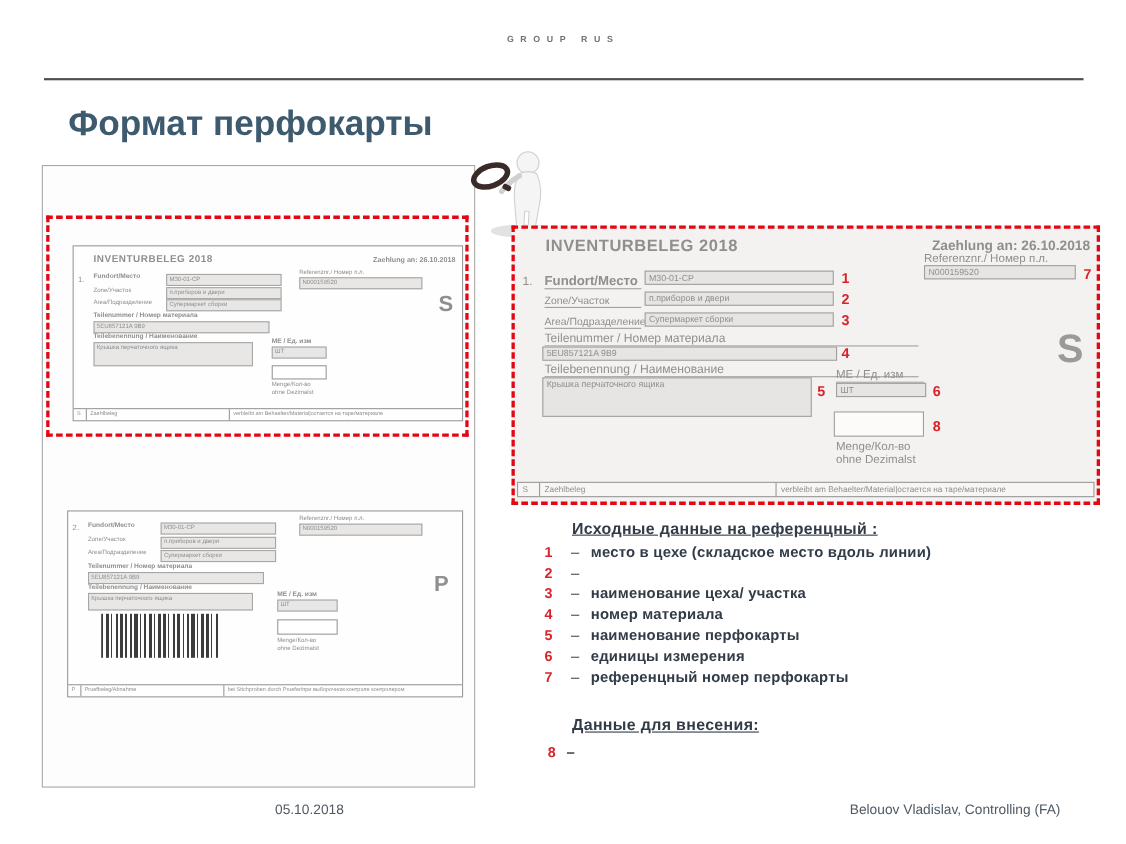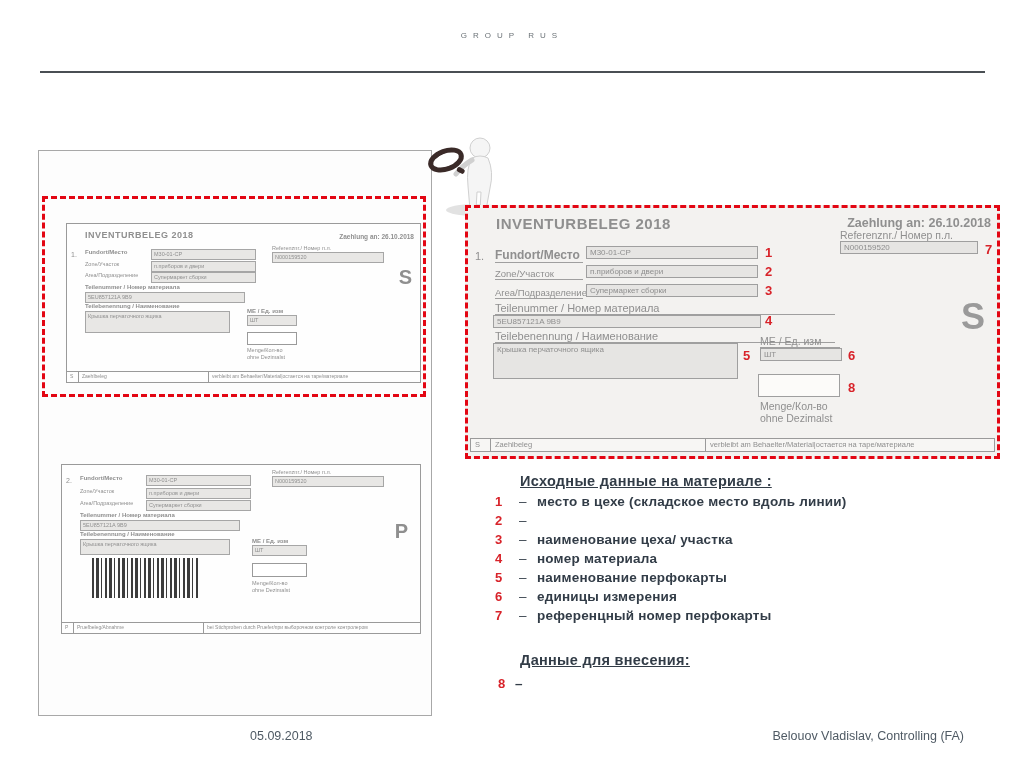--- a/index.html
+++ b/index.html
@@ -3,21 +3,21 @@
 <meta charset="utf-8">
 <style>
   * { margin:0; padding:0; box-sizing:border-box; }
   html,body { background:#fff; }
   body { font-family:"Liberation Sans", sans-serif; }
   .slide { position:relative; width:1024px; height:767px; background:#ffffff; overflow:hidden; }
 
   
   .brand { position:absolute; top:28px; left:0; width:100%; text-align:center; color:#4a5055; }
   .brand-main { font-size:24px; font-weight:bold; letter-spacing:3px; }
-  .brand-sub { font-size:8px; font-weight:normal; letter-spacing:6px; margin-top:3px; color:#6b7277; }
+  .brand-sub { font-size:8px; font-weight:bold; letter-spacing:6px; margin-top:3px; color:#6b7277; }
   .hrule { position:absolute; top:71px; left:40px; width:945px; height:2px; background:#4a4f54; }
 
   
   .title { position:absolute; top:94px; left:62px; font-size:32px; font-weight:bold; color:#3d5a6e; }
 
   
   .left-panel { position:absolute; left:38px; top:150px; width:394px; height:566px;
                 border:1px solid #a8a8a8; background:#fdfdfd; }
   .dash-left { position:absolute; left:3px; top:45px; width:384px; height:201px;
                border:3px dashed #e30613; }
@@ -83,20 +83,21 @@
 </head>
 <body>
 
 <div class="slide">
 
   <div class="brand">
     <div class="brand-sub">GROUP RUS</div>
   </div>
   <div class="hrule"></div>
 
+  <div class="title">Формат перфокарты</div>
 
   <div class="left-panel">
     <div class="dash-left"></div>
 
     <div class="card card1">
       <div class="sc-head">INVENTURBELEG 2018</div>
       <div class="sc-zaehlung">Zaehlung an: 26.10.2018</div>
       <div class="sc-index" style="top:27px;">1.</div>
 
       <div class="sc-row" style="left:18px; top:25px;">
@@ -231,21 +232,21 @@
 
     <div class="bc bc-bigletter">S</div>
 
     <div class="bc-strip">
       <div class="c1">S</div>
       <div class="c2">Zaehlbeleg</div>
       <div class="c3">verbleibt am Behaelter/Material|остается на таре/материале</div>
     </div>
   </div>
 
-  <div class="legend-h" style="left:520px; top:473px;">Исходные данные на материале :</div>
+  <div class="legend-h" style="left:520px; top:473px;">Исходные данные на референцный :</div>
 
   <div class="lg-item" style="left:495px; top:494px;">
     <span class="lg-num">1</span>
     <span class="lg-dash">–</span>
     <span class="lg-text">место в цехе (складское место вдоль линии)</span>
   </div>
   <div class="lg-item" style="left:495px; top:513px;">
     <span class="lg-num">2</span>
     <span class="lg-dash">–</span>
   </div>
@@ -274,16 +275,16 @@
     <span class="lg-dash">–</span>
     <span class="lg-text">референцный номер перфокарты</span>
   </div>
 
   <div class="legend-h" style="left:520px; top:652px;">Данные для внесения:</div>
   <div class="lg-item" style="left:498px; top:676px;">
     <span class="lg-num" style="width:17px;">8</span>
     <span class="lg-dash" style="width:14px; font-weight:bold;">–</span>
   </div>
 
-  <div class="f-date">05.09.2018</div>
+  <div class="f-date">05.10.2018</div>
   <div class="f-author">Belouov Vladislav, Controlling (FA)</div>
 
 </div>
 
 </body></html>

